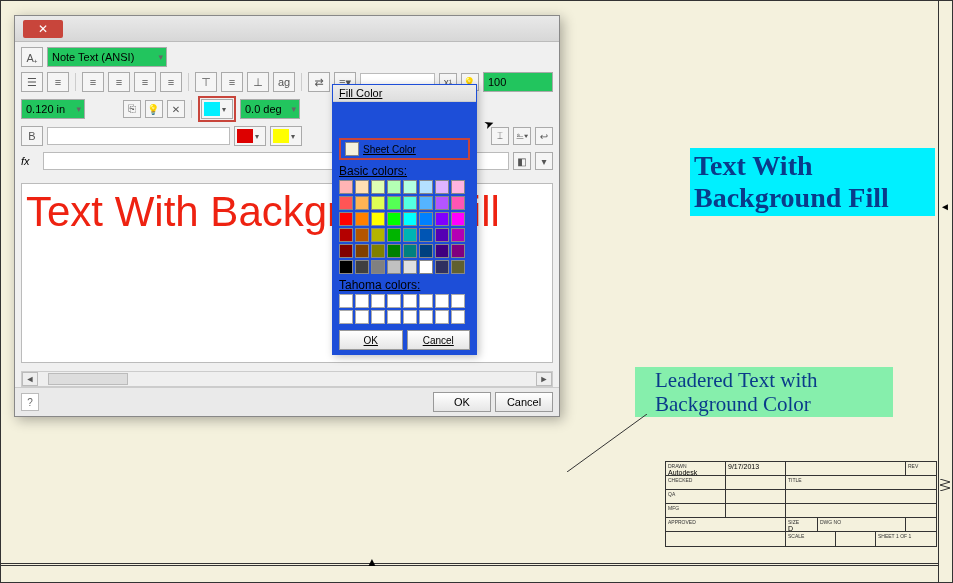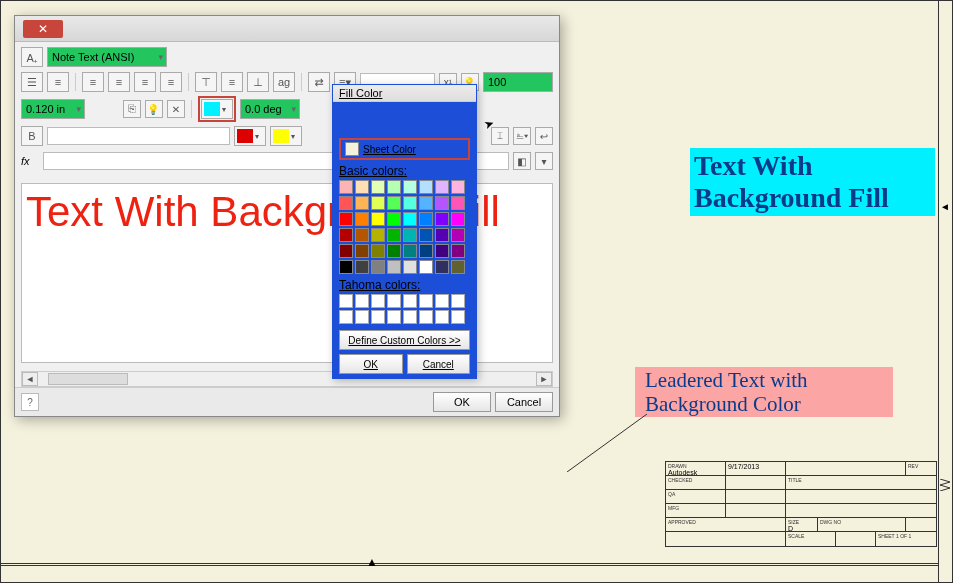--- a/index.html
+++ b/index.html
@@ -50,21 +50,21 @@
 .grid{ display:grid; grid-template-columns: repeat(8, 14px); grid-auto-rows:14px; gap:2px; margin-bottom:4px;}
 .grid div{ border:1px solid #888;}
 .custom-grid{ display:grid; grid-template-columns: repeat(8, 14px); grid-auto-rows:14px; gap:2px; margin-bottom:6px;}
 .custom-grid div{ background:#fff; border:1px solid #aaa;}
 .define-btn{ width:100%; height:20px; border:1px solid #999; background:linear-gradient(#fff,#e6e6e6); font-size:10px; display:flex; align-items:center; justify-content:center; margin-bottom:4px;}
 .popup-buttons{ display:flex; gap:4px; justify-content:flex-start;}
 .popup-buttons .pill{ flex:1; height:20px; border:1px solid #999; background:linear-gradient(#fff,#e6e6e6); font-size:10px; display:flex; align-items:center; justify-content:center;}
 
 
 .canvas-text1{ position:absolute; left:689px; top:147px; width:245px; background:#00f0ff; font-family:Tahoma; font-size:28px; line-height:1.15; color:#0a3b8a; padding:2px 4px; font-weight:600;}
-.canvas-text2{ position:absolute; left:634px; top:366px; width:258px; background:#fca5a5; font-family:Tahoma; font-size:21px; line-height:1.15; color:#0a3b8a; padding:1px 10px;}
+.canvas-text2{ position:absolute; left:634px; top:366px; width:258px; background:#86efac; font-family:Tahoma; font-size:21px; line-height:1.15; color:#0a3b8a; padding:1px 20px;}
 .leader{ position:absolute; left:566px; top:413px; width:80px; height:58px;}
 .leader line{ stroke:#333; stroke-width:1;}
 
 
 .titleblock{ position:absolute; right:15px; bottom:35px; width:272px; height:86px; border:1px solid #333; font-size:7px;}
 .titleblock .r{ display:flex; border-bottom:1px solid #333; height:14px;}
 .titleblock .r:last-child{border-bottom:none;}
 .titleblock .c{ border-right:1px solid #333; padding:1px 2px; display:flex; flex-direction:column;}
 .titleblock .c:last-child{border-right:none;}
 .titleblock .lbl{font-size:5px; color:#333;}
@@ -240,21 +240,20 @@
         <div></div>
         <div></div>
         <div></div>
         <div></div>
         <div></div>
         <div></div>
         <div></div>
         <div></div>
         <div></div>
       </div>
-    <div class="define-btn">Define Custom Colors &gt;&gt;</div>
     <div class="popup-buttons">
       <div class="pill">OK</div>
       <div class="pill">Cancel</div>
     </div>
   </div>
 </div>
 
 <div class="cursor-arrow">➤</div>
 
 <div class="canvas-text1">Text With Background Fill</div>

